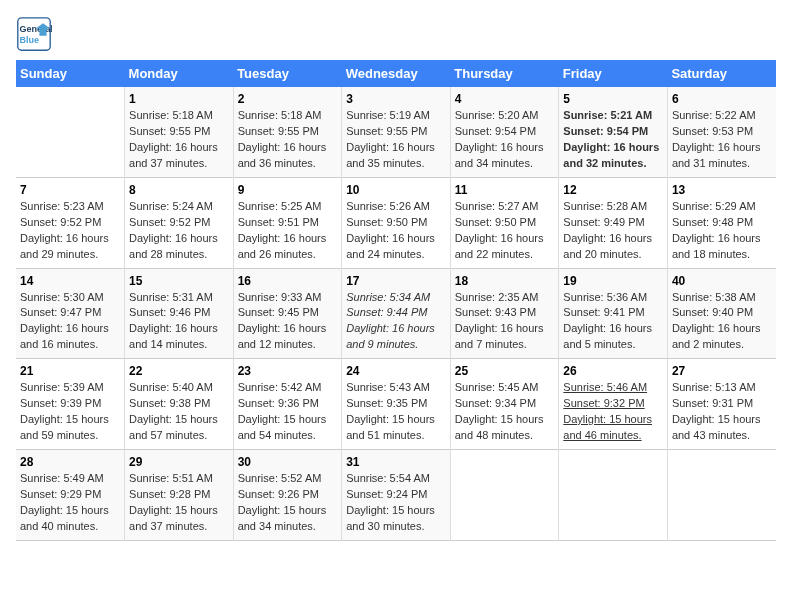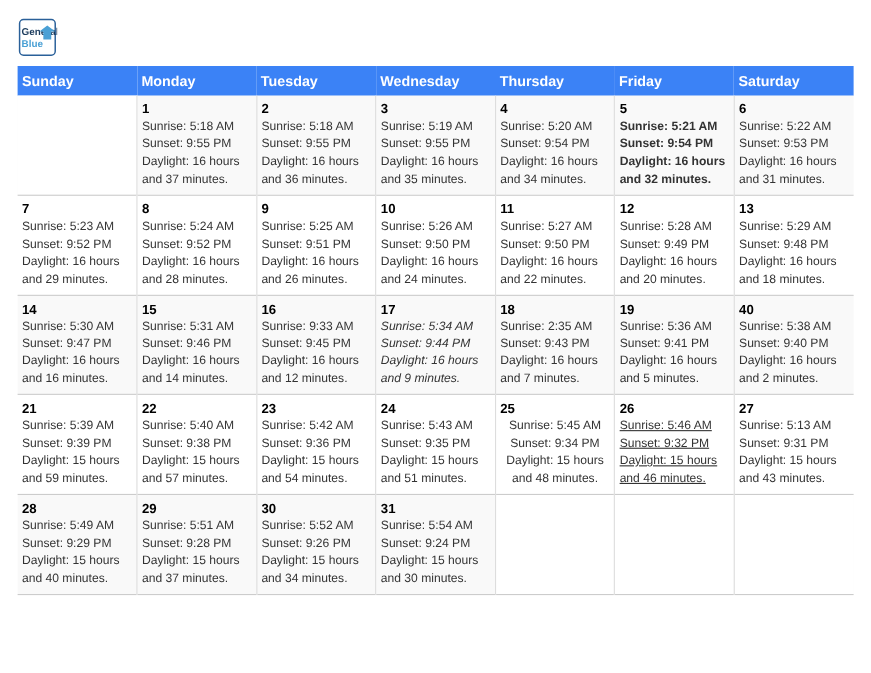--- a/index.html
+++ b/index.html
@@ -294,21 +294,21 @@
         </td>
         <td>
           <span class="day-num">24</span>
           <div class="day-info" style="white-space: pre-line;">Sunrise: 5:43 AM
 Sunset: 9:35 PM
 Daylight: 15 hours
 and 51 minutes.</div>
         </td>
         <td>
           <span class="day-num">25</span>
-          <div class="day-info" style="white-space: pre-line; text-align: center;">Sunrise: 5:45 AM
+          <div class="day-info" style="white-space: pre-line;">Sunrise: 5:45 AM
 Sunset: 9:34 PM
 Daylight: 15 hours
 and 48 minutes.</div>
         </td>
         <td>
           <span class="day-num">26</span>
           <div class="day-info" style="white-space: pre-line; text-decoration: underline;">Sunrise: 5:46 AM
 Sunset: 9:32 PM
 Daylight: 15 hours
 and 46 minutes.</div>

